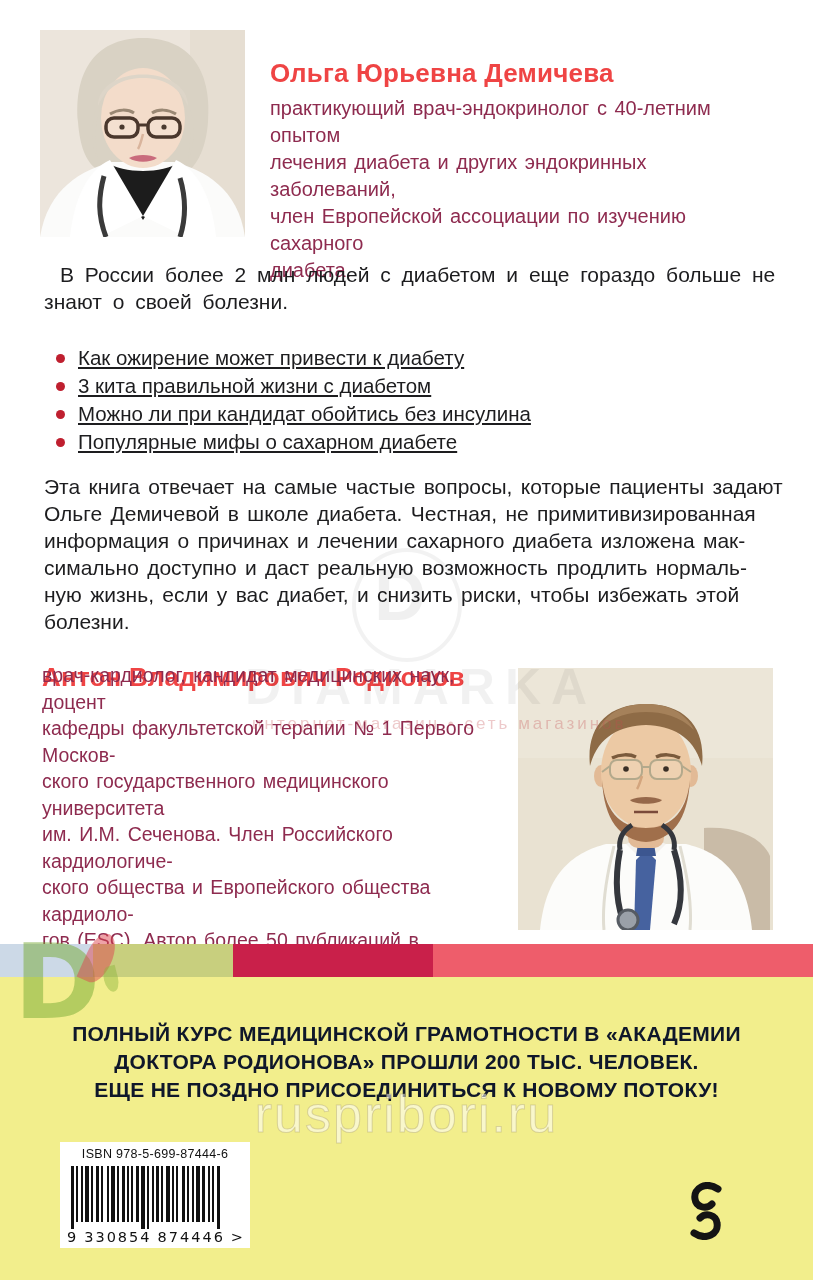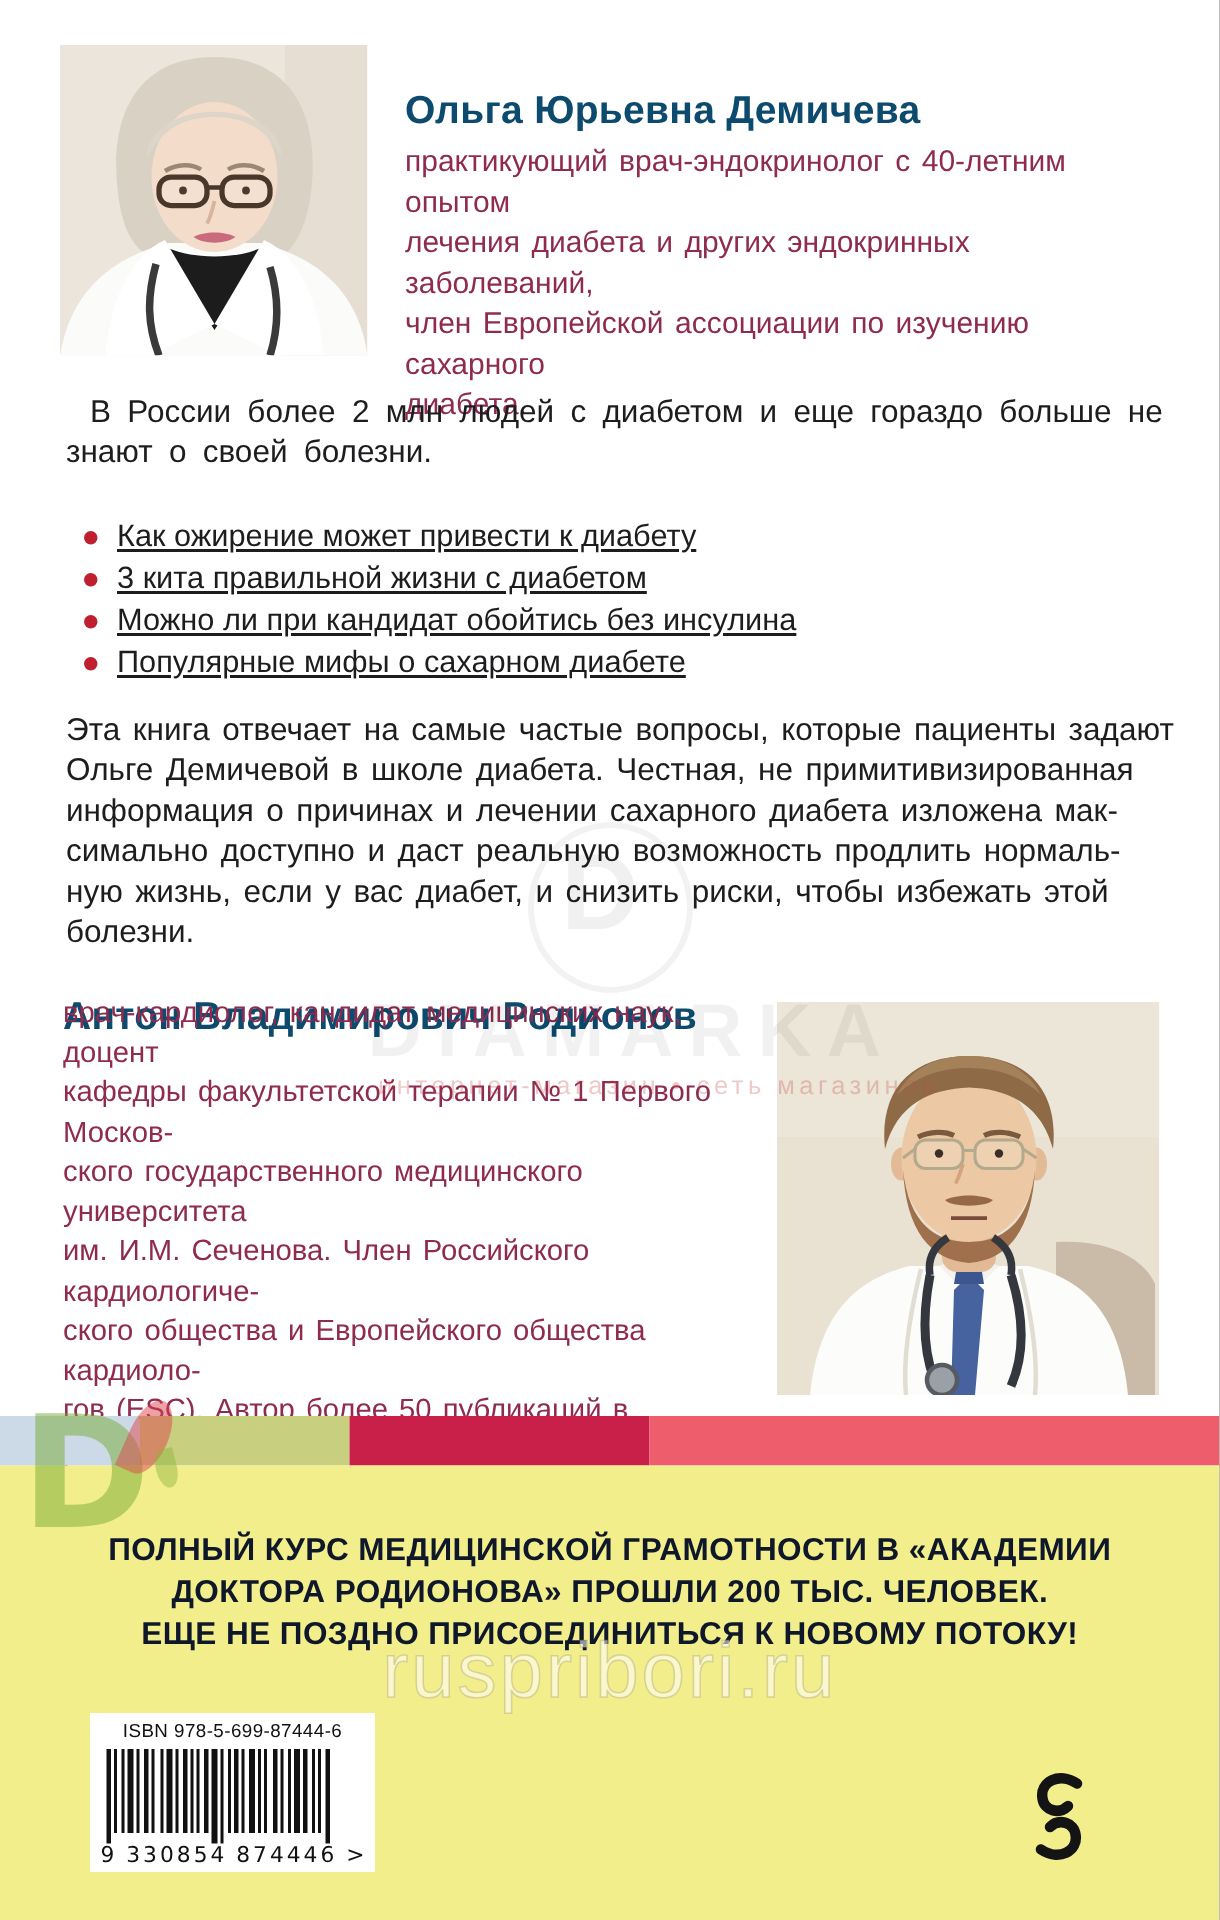--- a/index.html
+++ b/index.html
@@ -6,21 +6,21 @@
   .page{
     position:relative;width:813px;height:1280px;margin:0 auto;
     background:#ffffff;overflow:hidden;
     font-family:"Liberation Sans", sans-serif;color:#1d1d1f;
   }
   .abs{position:absolute;}
   .ml{white-space:pre-line;}
   
   .photo{position:absolute;overflow:hidden;}
   
-  .author-name{font-weight:bold;font-size:26px;color:#0c4a6e;letter-spacing:.2px;}
+  .author-name{font-weight:bold;font-size:26px;color:#ef4444;letter-spacing:.2px;}
   .author-bio{font-size:20px;line-height:27px;color:var(--accent-maroon);word-spacing:2px;}
   .body-par{font-size:21px;line-height:27px;color:#1d1d1f;}
   .intro{word-spacing:5px;text-indent:16px;}
   .descr{word-spacing:2.5px;}
   .bullet-list{list-style:none;margin:0;padding:0;text-decoration:underline;}
   .bullet-row{position:relative;height:28px;font-size:20.5px;line-height:28px;padding-left:22px;}
   .bullet-dot{position:absolute;left:0;top:10px;width:9px;height:9px;border-radius:50%;
     background:var(--bullet-red);}
   
   .stripes{position:absolute;left:0;top:944px;width:813px;height:33px;display:flex;}

